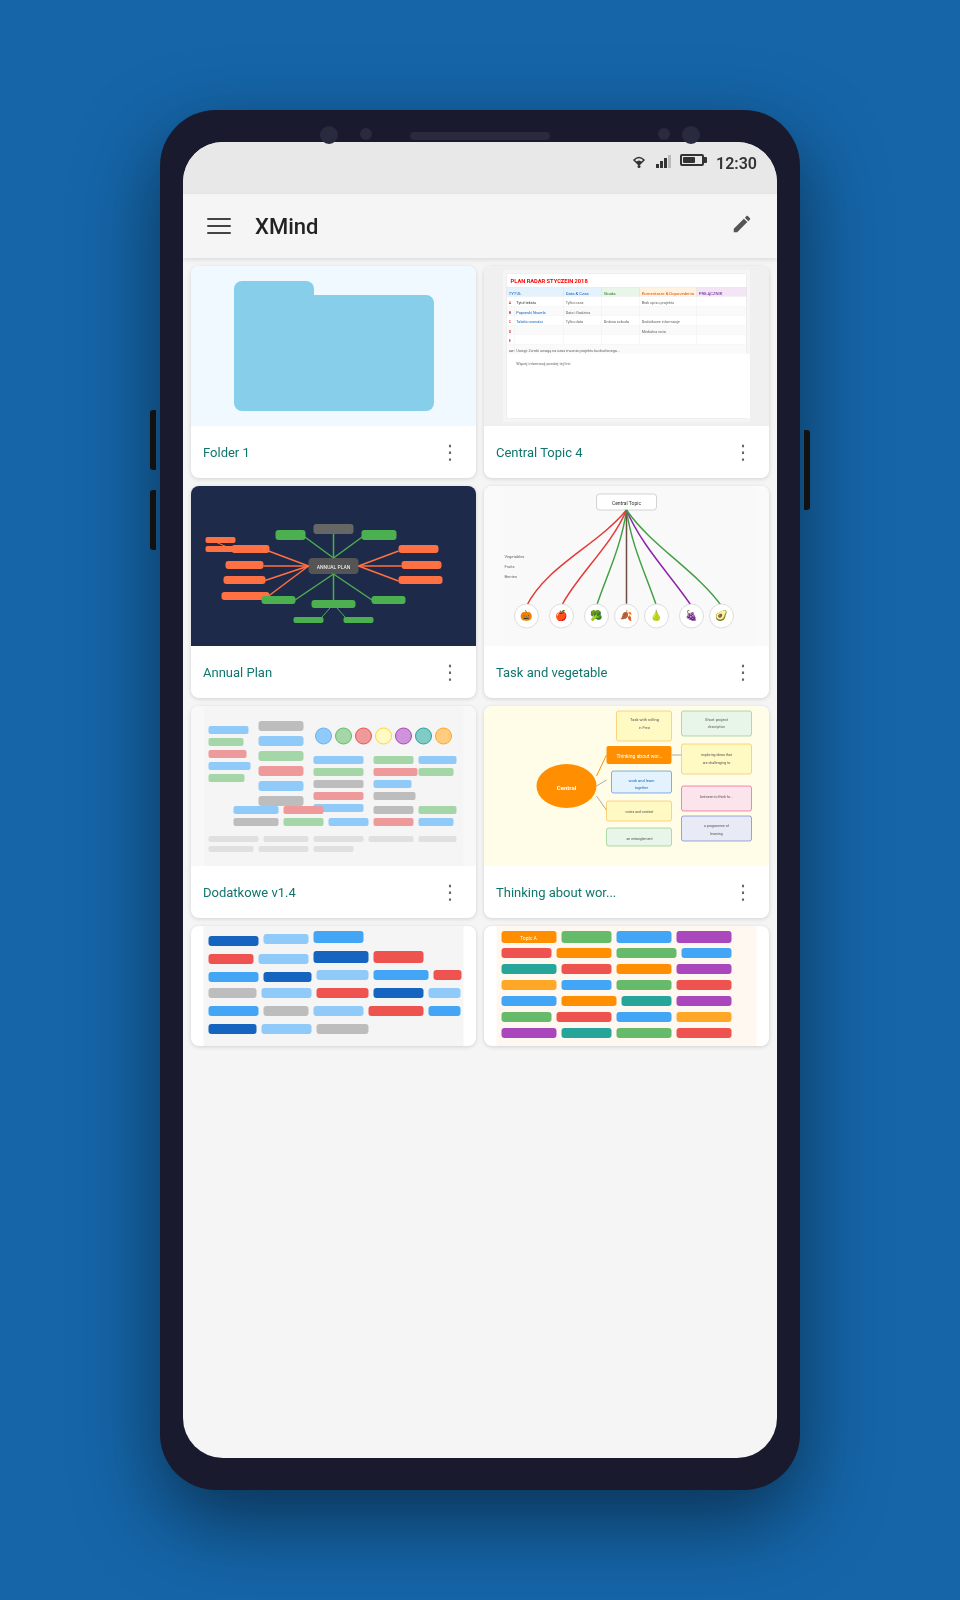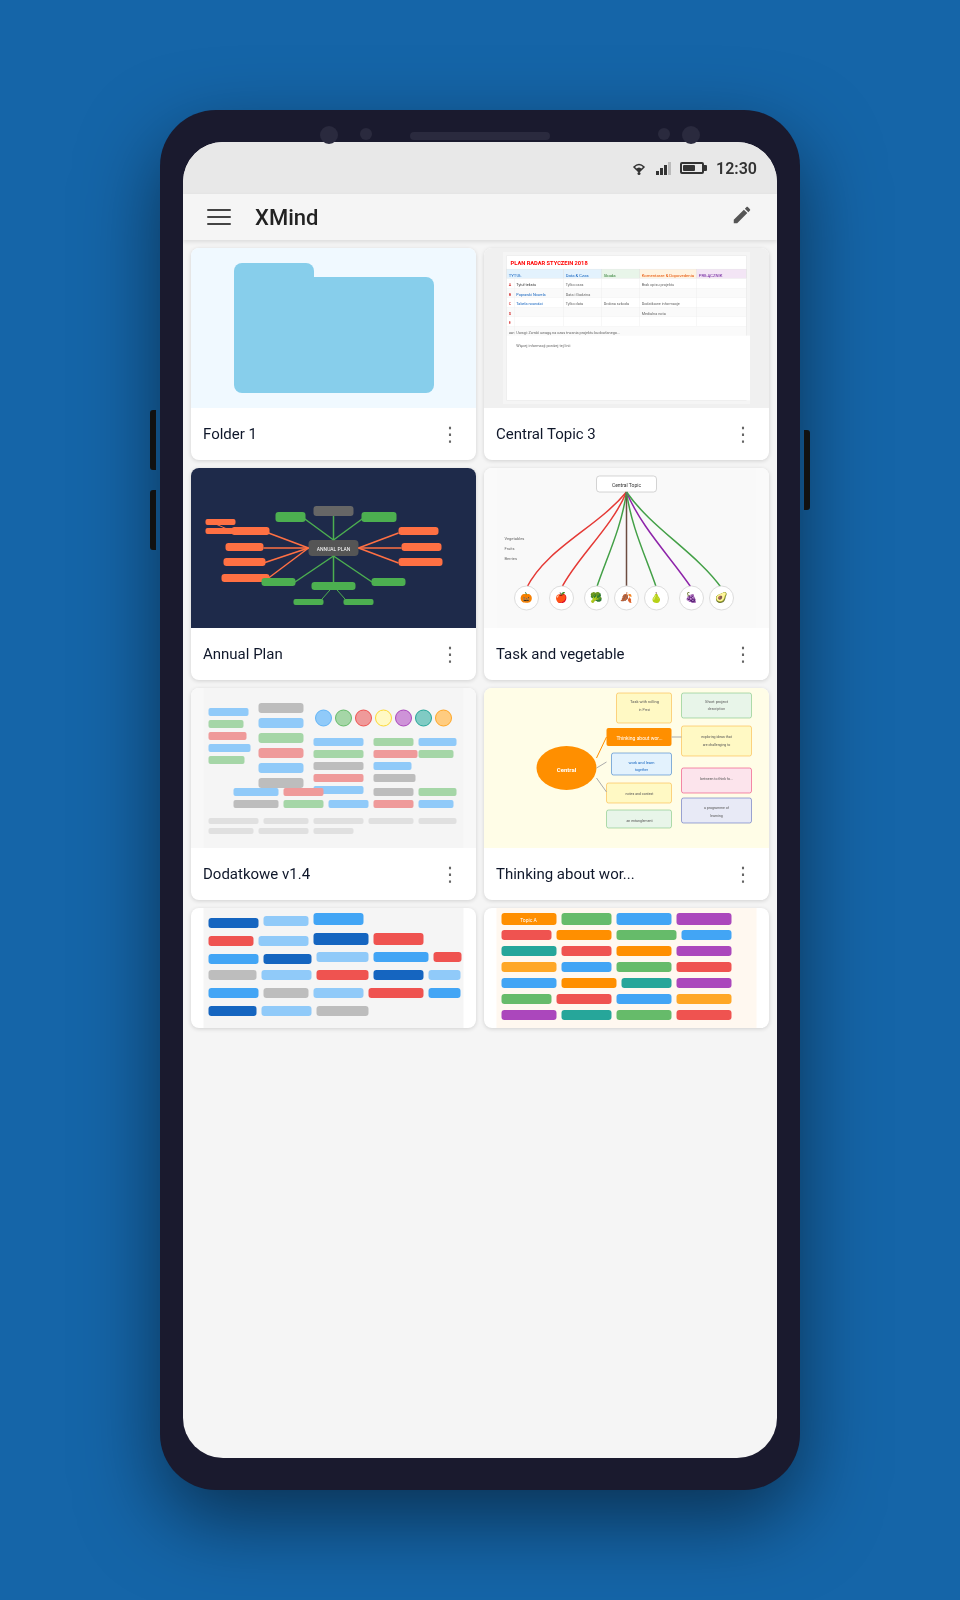--- a/index.html
+++ b/index.html
@@ -110,23 +110,23 @@
       overflow: hidden;
       display: flex;
       flex-direction: column;
     }
 
     
     .status-bar {
       height: 52px;
       background: #e8e8e8;
       display: flex;
-      align-items: center;
+      align-items: flex-start;
       justify-content: flex-end;
-      padding: 0 20px;
+      padding: 12px 20px;
       gap: 8px;
       flex-shrink: 0;
     }
 
     .status-time {
       font-size: 16px;
       font-weight: 600;
       color: #333;
       margin-left: 4px;
     }
@@ -155,21 +155,21 @@
     }
     .battery-fill {
       background: #333;
       height: 100%;
       width: 65%;
       border-radius: 1px;
     }
 
     
     .app-bar {
-      height: 46px;
+      height: 64px;
       background: #f5f5f5;
       display: flex;
       align-items: center;
       padding: 0 16px;
       box-shadow: 0 2px 4px rgba(0,0,0,0.1);
       flex-shrink: 0;
     }
 
     .hamburger-icon {
       display: flex;
@@ -234,22 +234,22 @@
 
     .card-footer {
       display: flex;
       align-items: center;
       justify-content: space-between;
       padding: 10px 12px;
       min-height: 52px;
     }
 
     .card-title {
-      font-size: 15px;
-      color: #0f172a;
+      font-size: 13px;
+      color: #0f766e;
       font-weight: 400;
     }
 
     .more-icon {
       color: #666;
       font-size: 20px;
       cursor: pointer;
       padding: 4px;
       line-height: 1;
     }
@@ -470,21 +470,21 @@
             <rect x="4" y="78" width="8" height="10" fill="#fafafa" stroke="#eee" stroke-width="0.3"></rect>
             <text x="6" y="86" font-size="4" fill="#555">uwagi</text>
             <rect x="12" y="78" width="244" height="10" fill="#fafafa" stroke="#eee" stroke-width="0.3"></rect>
             <text x="14" y="86" font-size="4" fill="#666">Uwagi: Zwróć uwagę na czas trwania projektu budowlanego...</text>
 
             <rect x="4" y="88" width="256" height="68" fill="white"></rect>
             <text x="14" y="100" font-size="4" fill="#666">Więcej informacji poniżej tej linii</text>
           </svg>
         </div>
         <div class="card-footer">
-          <span class="card-title">Central Topic 3</span>
+          <span class="card-title">Central Topic 4</span>
           <span class="more-icon">⋮</span>
         </div>
       </div>
 
       <div class="card">
         <div class="card-thumbnail annual-plan-thumb">
           <svg width="100%" height="100%" viewBox="0 0 260 160" xmlns="http://www.w3.org/2000/svg">
             <rect width="260" height="160" fill="#1e2a4a"></rect>
 
             <rect x="105" y="72" width="50" height="16" rx="4" fill="#555"></rect>

